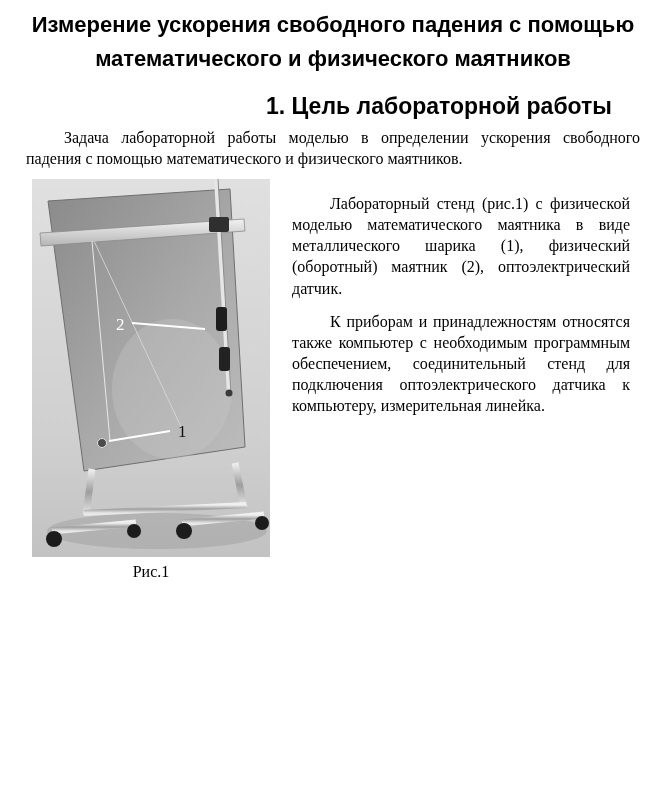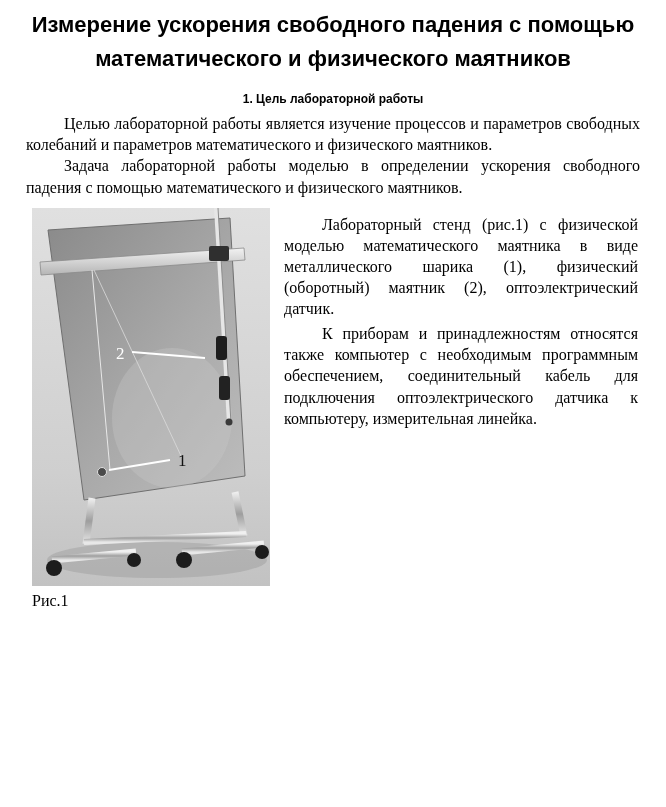--- a/index.html
+++ b/index.html
@@ -24,23 +24,23 @@
     font-family: "Liberation Sans", sans-serif;
     font-weight: bold;
     font-size: 22px;
     line-height: 1.55;
     text-align: center;
     margin: 2px 6px 0 6px;
   }
   .section-heading {
     font-family: "Liberation Sans", sans-serif;
     font-weight: bold;
-    font-size: 12px;
+    font-size: 23px;
     line-height: 1.25;
-    text-align: center;
+    text-align: right;
     margin: 16px 30px 6px 30px;
   }
   .body-par {
     font-family: "Liberation Serif", serif;
     font-size: 16px;
     line-height: 1.32;
     text-align: justify;
     text-indent: 38px;
     margin: 0 2px;
   }
@@ -51,47 +51,46 @@
     margin-top: 10px;
   }
   .figure-col {
     flex: 0 0 240px;
     width: 240px;
   }
   .text-col {
     flex: 1 1 auto;
     padding-top: 2px;
   }
-  .text-col .body-par { margin: 4px; }
+  .text-col .body-par { margin: 12px; }
   .photo-frame {
     width: 238px;
     height: 378px;
     margin-left: 8px;
     background: #d9d9d9;
     position: relative;
   }
   .figure-caption {
     font-family: "Liberation Serif", serif;
     font-size: 16px;
-    text-align: left;
+    text-align: center;
     width: 238px;
     margin-left: 8px;
     margin-top: 6px;
   }
   svg { display: block; }
 </style>
 </head>
 <body>
 
 <div class="page">
 
   <h1 class="doc-title">Измерение ускорения свободного падения с помощью математического и физического маятников</h1>
 
   <h2 class="section-heading">1. Цель лабораторной работы</h2>
-  <p class="body-par">Целью лабораторной работы является изучение процессов и параметров свободных колебаний и параметров математического и физического маятников.</p>
 
   <p class="body-par">Задача лабораторной работы моделью в определении ускорения свободного падения с помощью математического и физического маятников.</p>
 
 
   <div class="figure-row">
 
     <div class="figure-col">
       <div class="photo-frame">
         <svg width="238" height="378" viewBox="0 0 238 378">
           <defs>
@@ -158,18 +157,18 @@
           <line x1="150" y1="344" x2="232" y2="336" stroke="url(#tubeGrad)" stroke-width="7"></line>
           <circle cx="152" cy="352" r="8" fill="#1c1c1c"></circle>
           <circle cx="230" cy="344" r="7" fill="#1c1c1c"></circle>
         </svg>
       </div>
       <div class="figure-caption">Рис.1</div>
     </div>
 
     <div class="text-col">
       <p class="body-par">Лабораторный стенд (рис.1) с физической моделью математического маятника в виде металлического шарика (1), физический (оборотный) маятник (2), оптоэлектрический датчик.</p>
-      <p class="body-par">К приборам и принадлежностям относятся также компьютер с необходимым программным обеспечением, соединительный кабель для подключения оптоэлектрического датчика к компьютеру, измерительная линейка.</p>
+      <p class="body-par">К приборам и принадлежностям относятся также компьютер с необходимым программным обеспечением, соединительный стенд для подключения оптоэлектрического датчика к компьютеру, измерительная линейка.</p>
     </div>
 
   </div>
 
 </div>
 
 </body></html>

